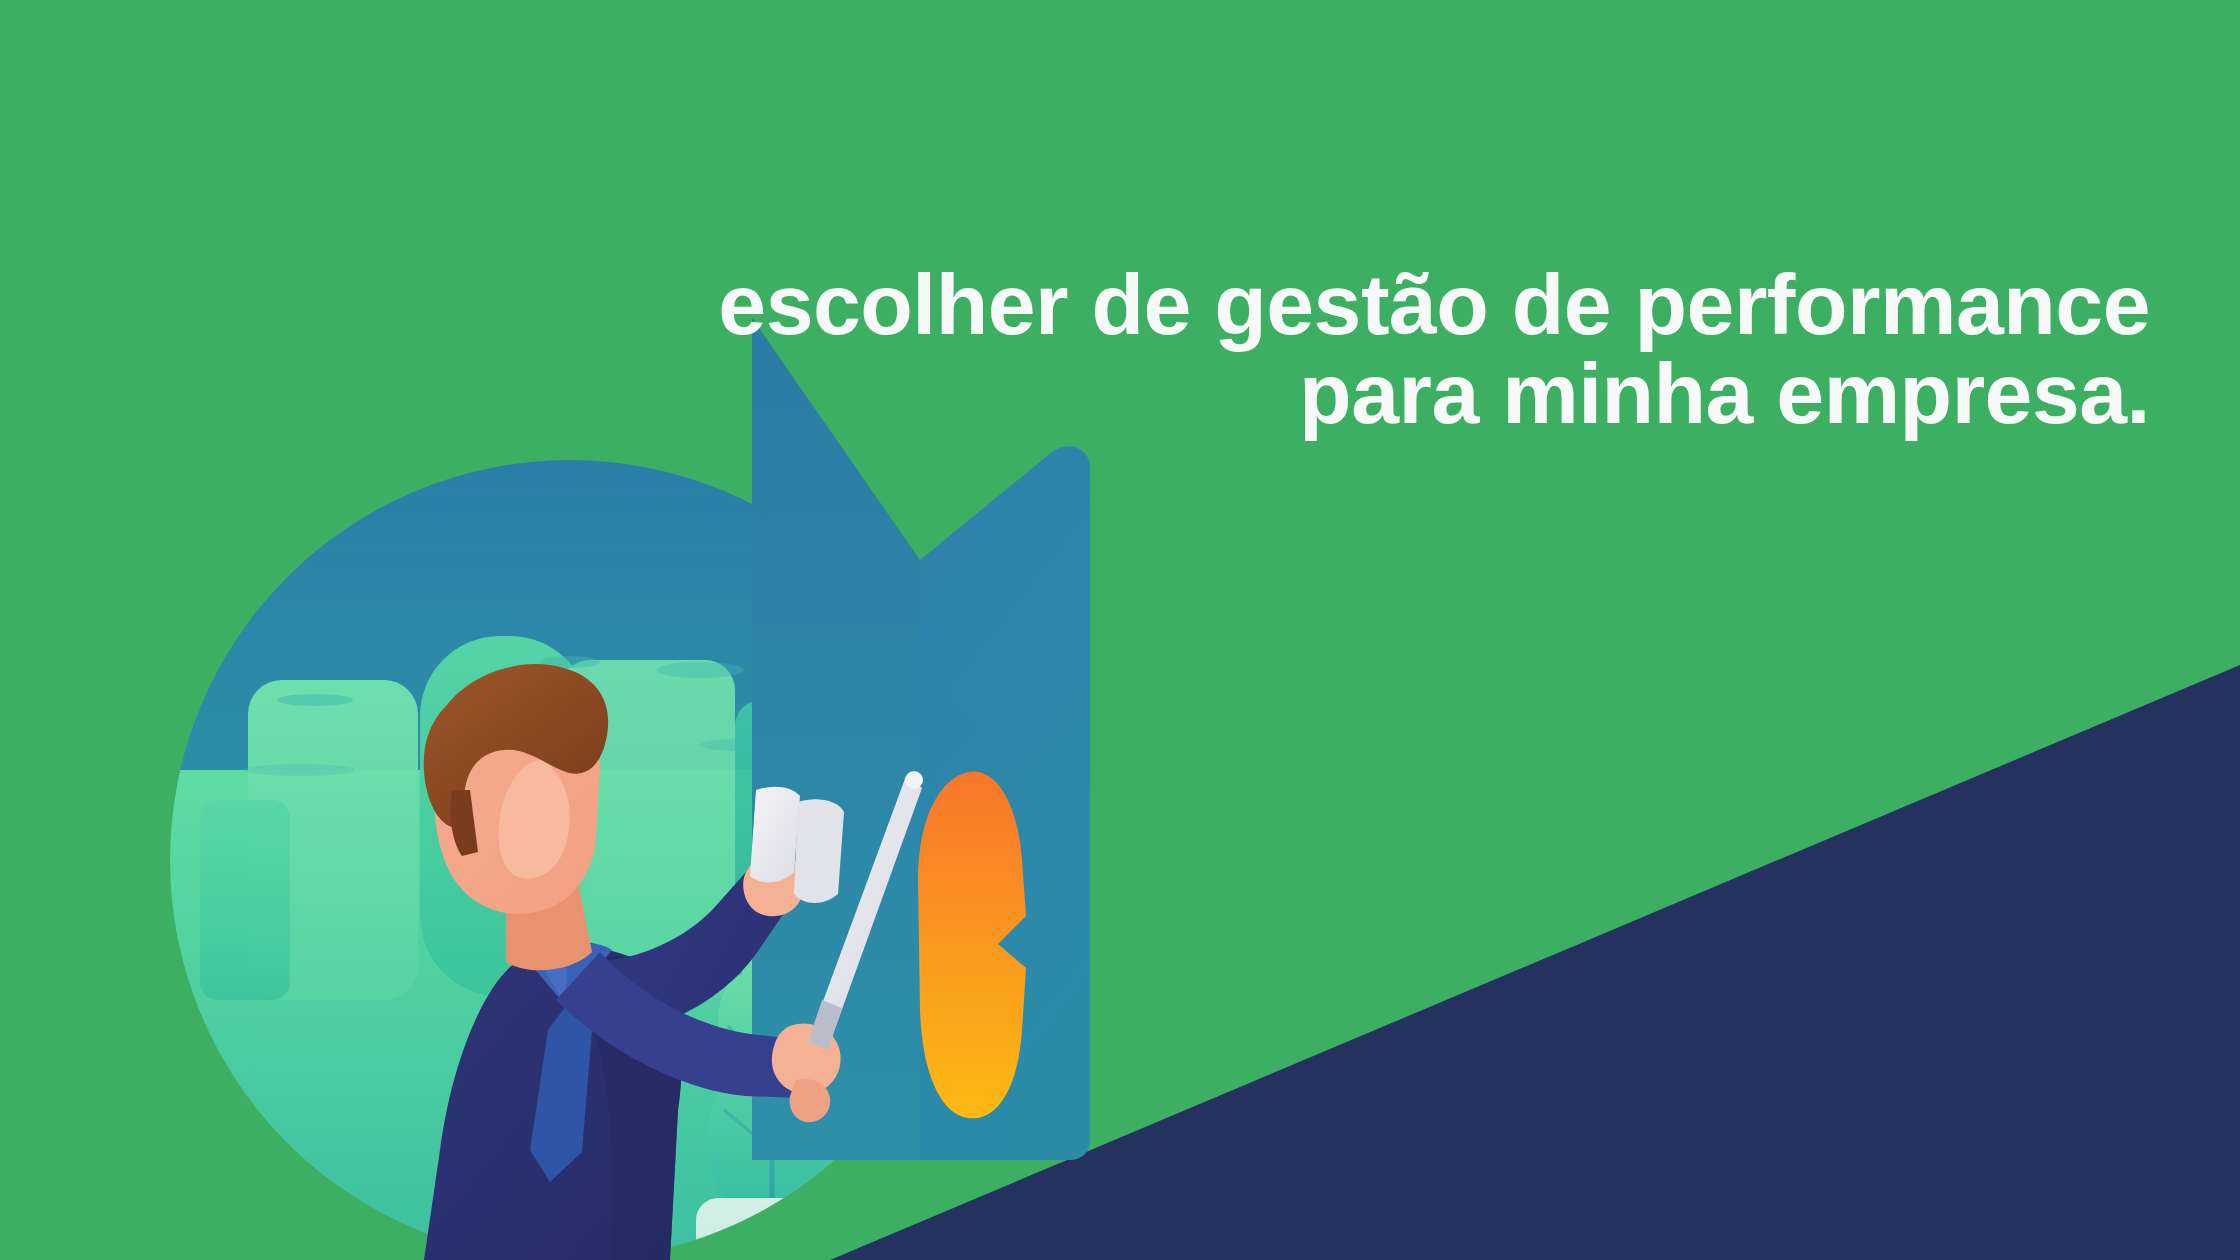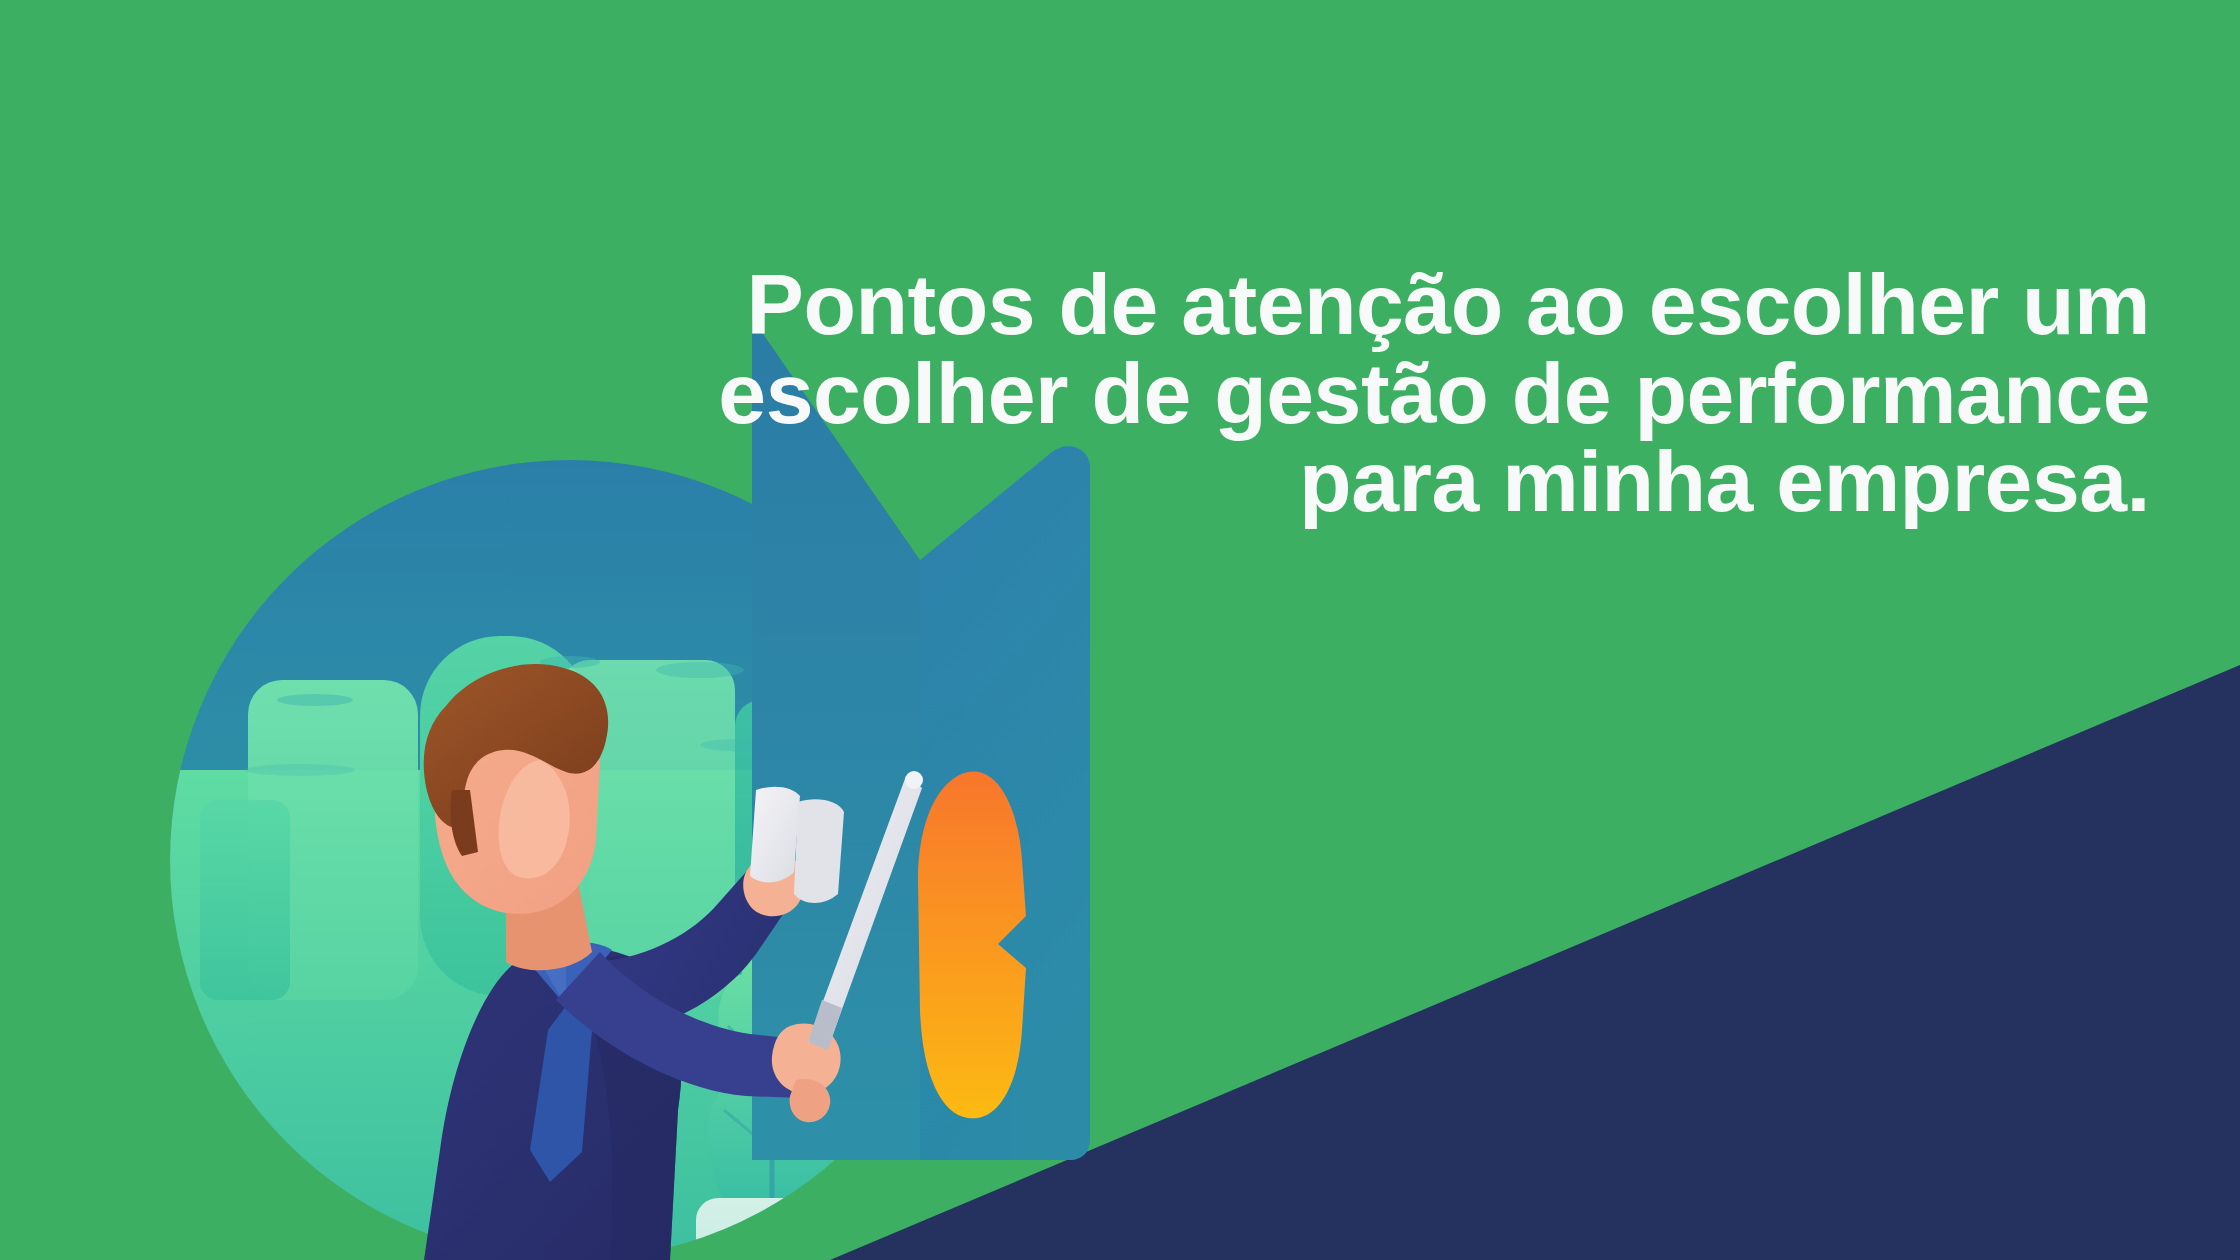--- a/index.html
+++ b/index.html
@@ -222,19 +222,18 @@
       <g>
         <path d="M906 776 L 922 788 L 828 1048 L 808 1042 Z" fill="url(#pointerGrad)"></path>
         <circle cx="914" cy="780" r="9" fill="#F2F3F7"></circle>
         <path d="M822 1000 L 842 1008 L 828 1050 L 808 1042 Z" fill="#B9BDC9"></path>
       </g>
     </svg>
   </div>
 
   <div id="title-layer">
     <div class="title-block">
-      <span class="title-line">Pontos de atenção ao escolher um</span>
       <span class="title-line">escolher de gestão de performance</span>
       <span class="title-line">para minha empresa.</span>
     </div>
   </div>
 
 </div>
 
 </body></html>

